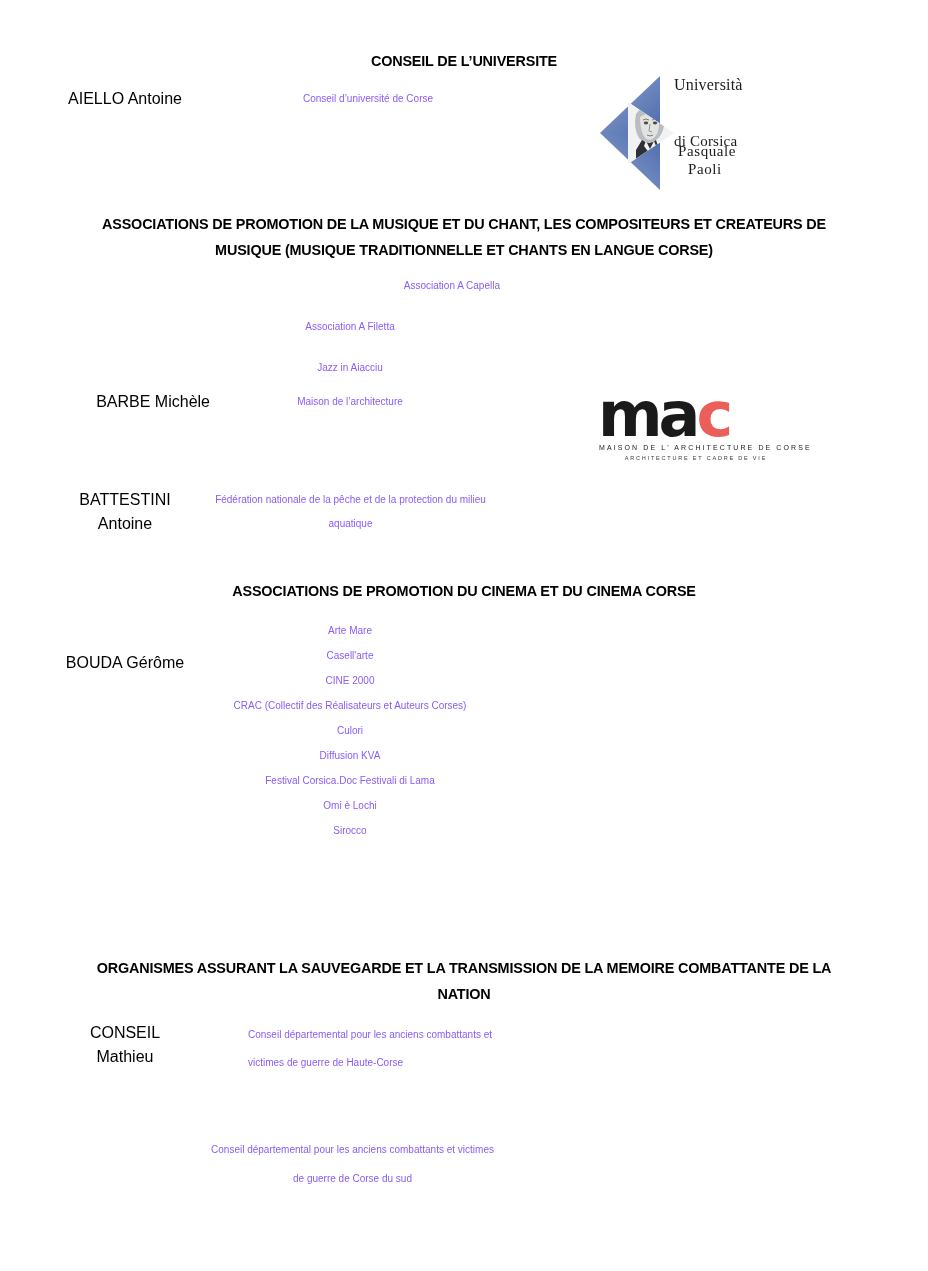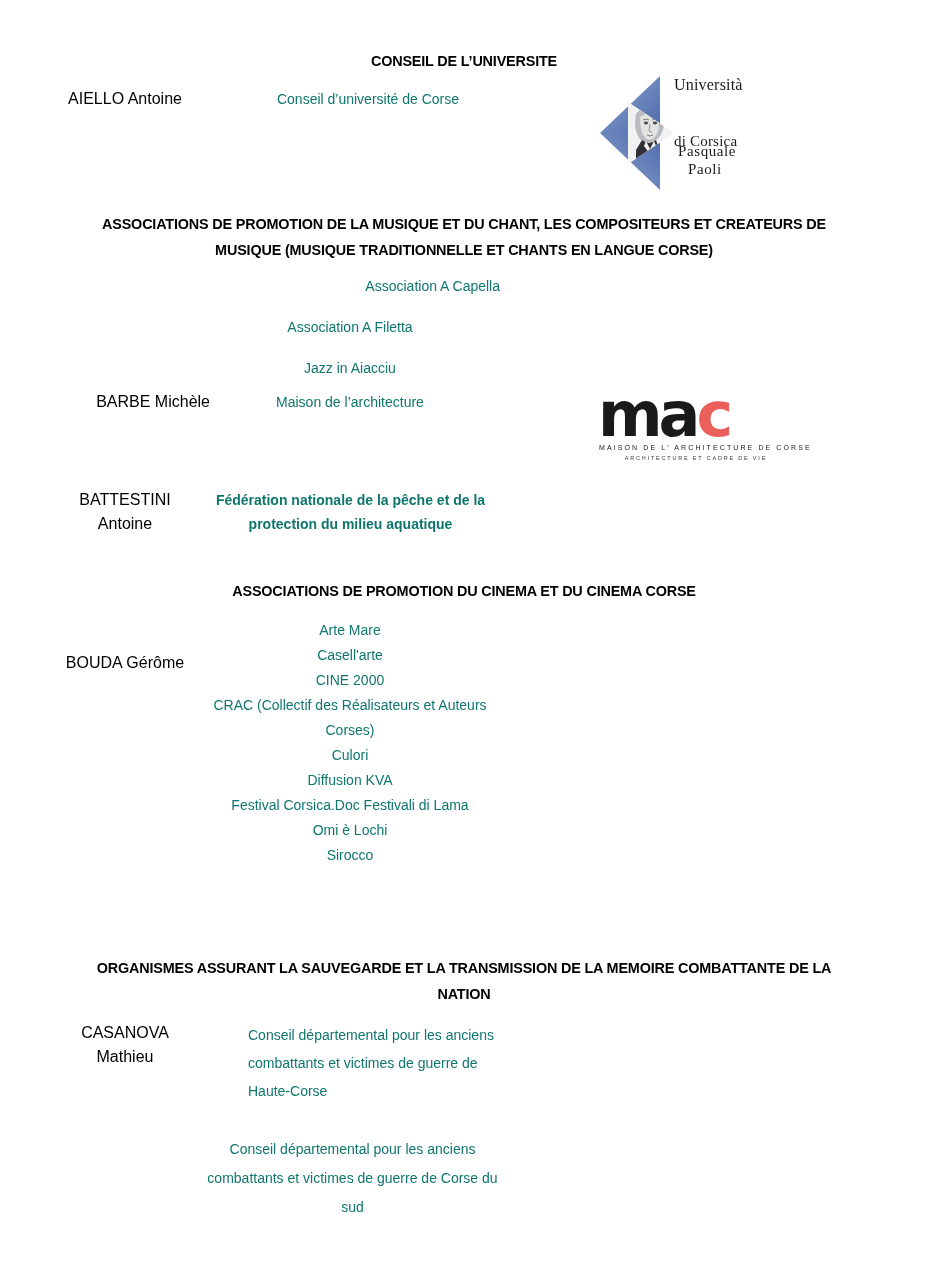--- a/index.html
+++ b/index.html
@@ -40,23 +40,23 @@
     position: absolute;
     text-align: center;
     font-size: 16px;
     line-height: 24px;
     color: #000;
   }
 
   
   .org-cell {
     position: absolute;
-    font-size: 14px;
+    font-size: 10px;
     line-height: 24px;
-    color: #0f766e;
+    color: #8b5cf6;
   }
   .org-cell.center { text-align: center; }
   .org-cell.left   { text-align: left; }
 
   .org-entry { display: block; }
 
   
   .unicorse-logo {
     position: absolute;
     width: 182px;
@@ -236,21 +236,21 @@
     <div class="mac-word"><span>ma</span><span class="c-red">c</span></div>
     <div class="mac-sub1">MAISON DE L' ARCHITECTURE DE CORSE</div>
     <div class="mac-sub2">ARCHITECTURE ET CADRE DE VIE</div>
   </div>
 
   <div class="name-cell" style="left:40px; top:488px; width:170px;">
     <span>BATTESTINI</span><br>
     <span>Antoine</span>
   </div>
 
-  <div class="org-cell center" style="left:198px; top:488px; width:305px;font-weight:bold;">
+  <div class="org-cell center" style="left:198px; top:488px; width:305px;">
     <span class="org-entry">Fédération nationale de la pêche et de la protection du milieu aquatique</span>
   </div>
 
   <div class="section-heading" style="left:64px; top:578px; width:800px;">ASSOCIATIONS DE PROMOTION DU CINEMA ET DU CINEMA CORSE</div>
 
   <div class="name-cell" style="left:40px; top:618px; width:170px;margin-top:33px;">BOUDA Gérôme</div>
 
   <div class="org-cell center" style="left:200px; top:618px; width:300px; line-height:25px;">
     <span class="org-entry">Arte Mare</span>
     <span class="org-entry">Casell'arte</span>
@@ -259,21 +259,21 @@
     <span class="org-entry">Culori</span>
     <span class="org-entry">Diffusion KVA</span>
     <span class="org-entry">Festival Corsica.Doc Festivali di Lama</span>
     <span class="org-entry">Omi è Lochi</span>
     <span class="org-entry">Sirocco</span>
   </div>
 
   <div class="section-heading" style="left:44px; top:955px; width:840px;">ORGANISMES ASSURANT LA SAUVEGARDE ET LA TRANSMISSION DE LA MEMOIRE COMBATTANTE DE LA NATION</div>
 
   <div class="name-cell" style="left:40px; top:1021px; width:170px;">
-    <span>CASANOVA</span><br>
+    <span>CONSEIL</span><br>
     <span>Mathieu</span>
   </div>
 
   <div class="org-cell left" style="left:248px; top:1021px; width:248px; line-height:28px;">
     <span class="org-entry">Conseil départemental pour les anciens combattants et victimes de guerre de Haute-Corse</span>
   </div>
 
   <div class="org-cell center" style="left:205px; top:1135px; width:295px; line-height:29px;">
     <span class="org-entry">Conseil départemental pour les anciens combattants et victimes de guerre de Corse du sud</span>
   </div>

